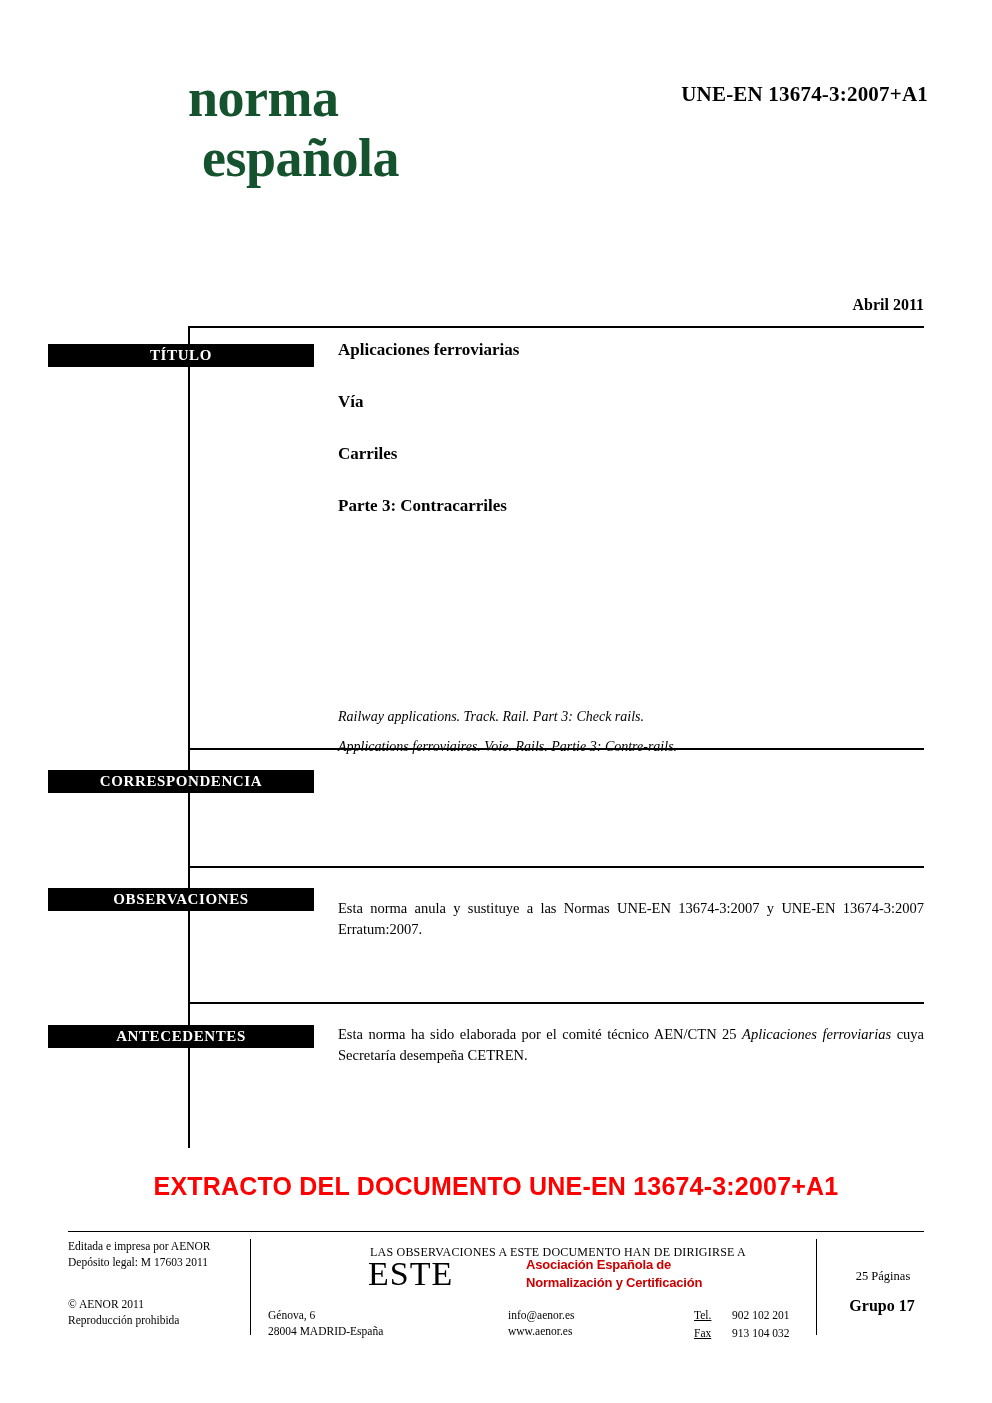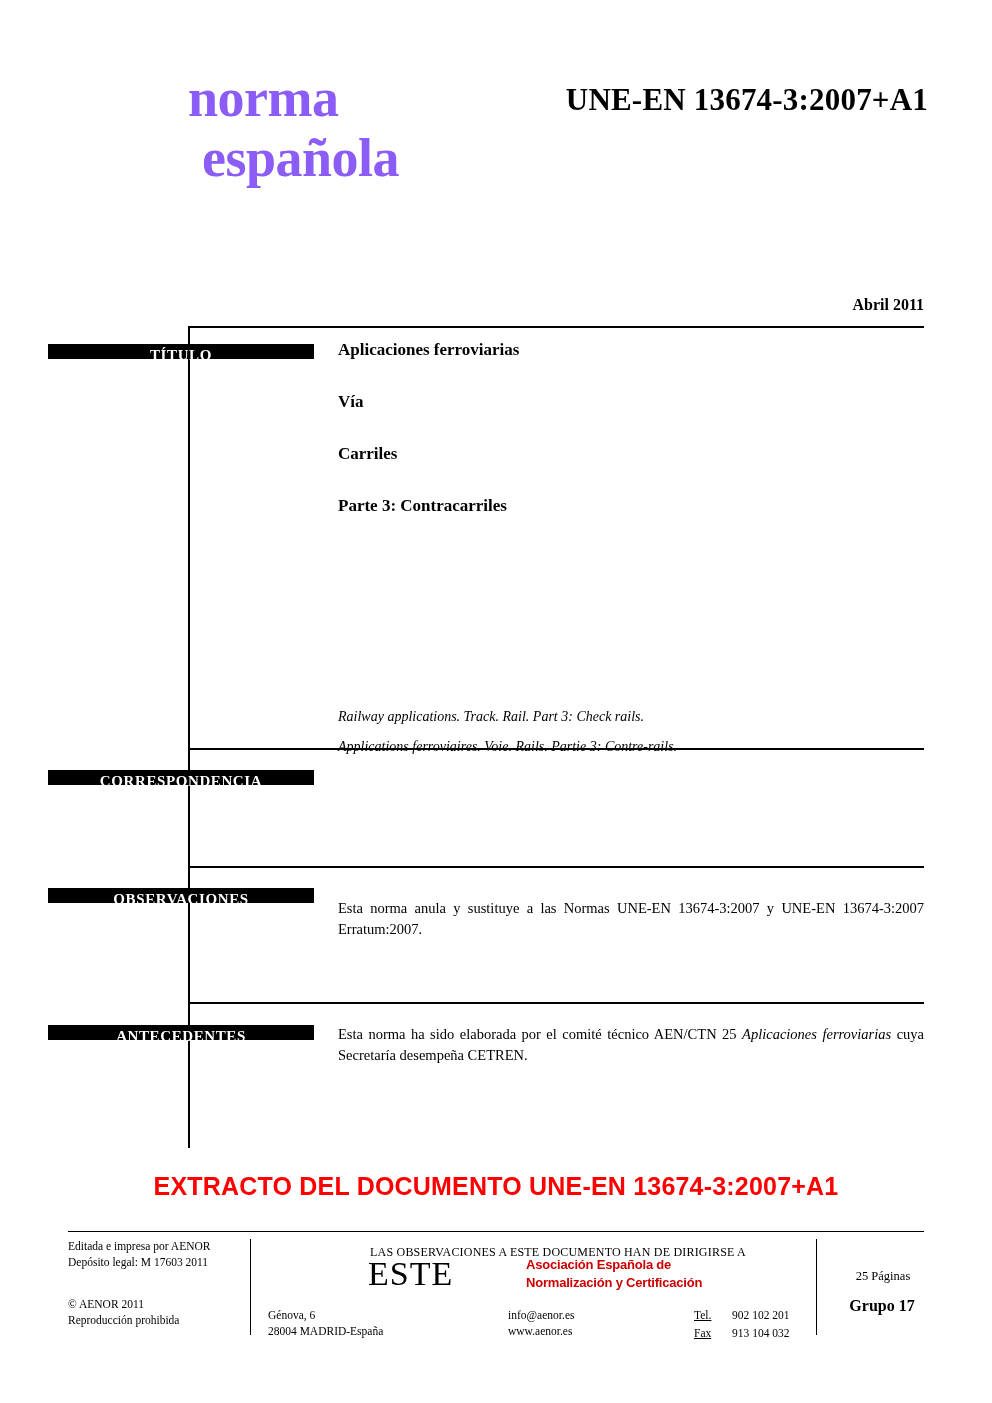--- a/index.html
+++ b/index.html
@@ -26,34 +26,34 @@
   
   .masthead {
     position: absolute;
     left: 188px;
     top: 68px;
     width: 740px;
   }
   .brand {
     font-family: "Liberation Serif", serif;
     font-weight: bold;
-    color: #8b5cf6;
+    color: #14532d;
     font-size: 54px;
     line-height: 1.12;
     letter-spacing: -0.5px;
   }
   .brand .line2 {
     display: block;
     margin-left: 14px;
   }
   .std-number {
     position: absolute;
     right: 0;
     top: 14px;
-    font-size: 31px;
+    font-size: 21px;
     font-weight: bold;
     font-family: "Liberation Serif", serif;
     letter-spacing: 0.2px;
     text-align: right;
   }
 
   
   .date-line {
     position: absolute;
     right: 68px;
@@ -81,21 +81,21 @@
   .hr-top    { top: 326px; }
   .hr-corr   { top: 748px; }
   .hr-obs    { top: 866px; }
   .hr-ant    { top: 1002px; }
 
   
   .chip {
     position: absolute;
     left: 48px;
     width: 266px;
-    height: 15px;
+    height: 23px;
     background: #000000;
     color: #ffffff;
     font-size: 15px;
     font-weight: bold;
     letter-spacing: 0.6px;
     text-align: center;
     line-height: 23px;
     font-family: "Liberation Serif", serif;
   }
   .chip-titulo { top: 344px; }

